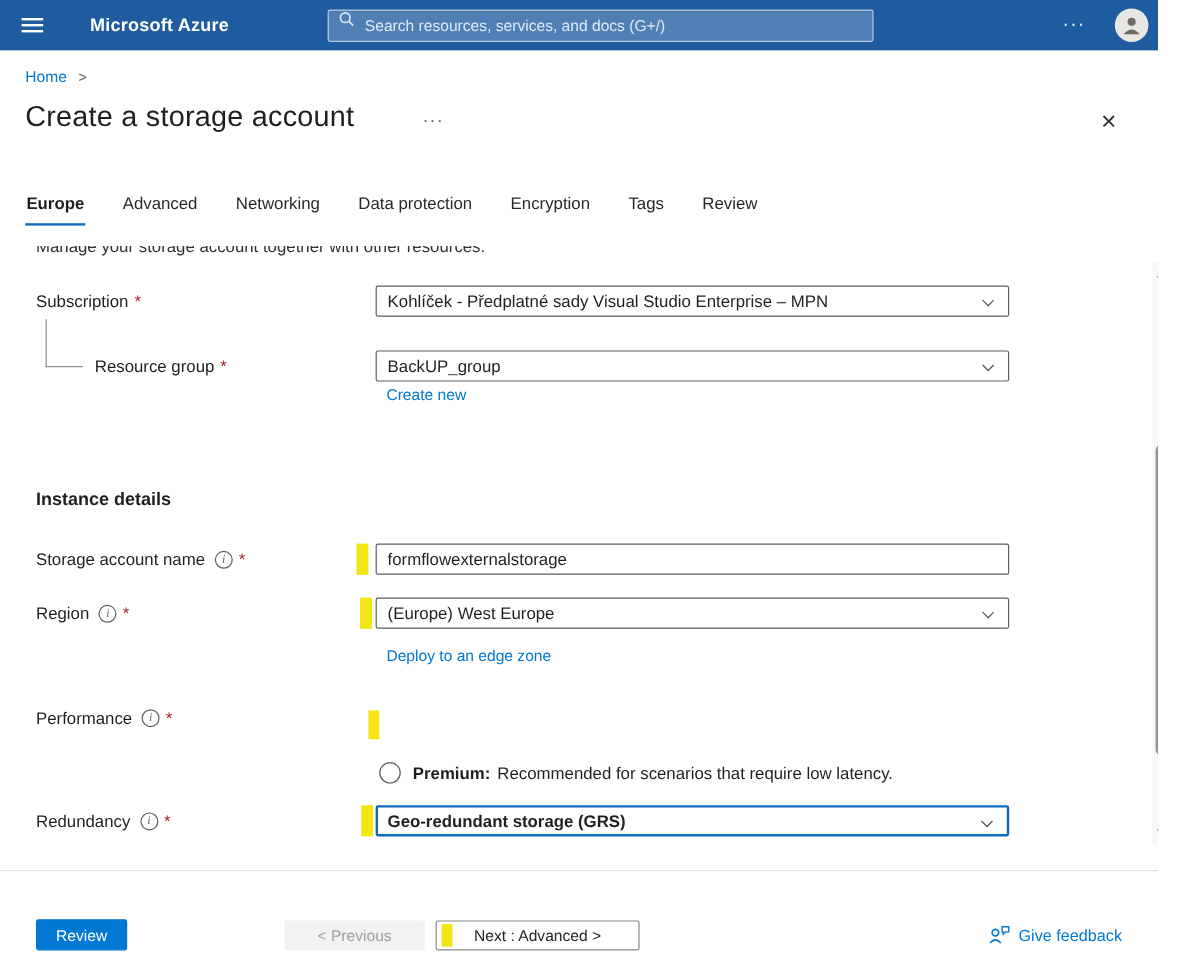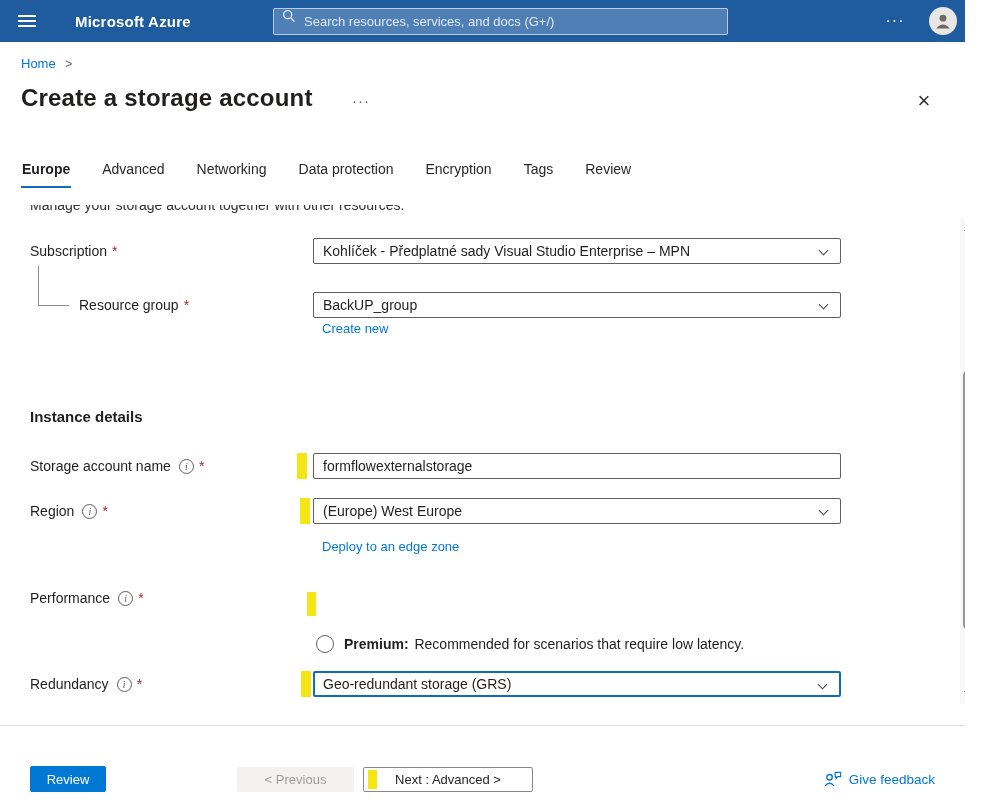--- a/index.html
+++ b/index.html
@@ -16,39 +16,39 @@
   .search-icon { margin-right:8px; flex:none; }
   .search-input { flex:1; background:transparent; border:none; outline:none; color:#fff; font-size:13px; font-family:inherit; }
   .search-input::placeholder { color:#dfeaf6; opacity:1; }
   .topbar-more { position:absolute; right:52px; top:0; height:42px; width:36px; background:transparent; border:none; color:#fff; font-size:16px; letter-spacing:1px; cursor:pointer; }
   .avatar { position:absolute; right:8px; top:7px; width:28px; height:28px; border-radius:50%; background:#e9e7e4; border:none; display:flex; align-items:center; justify-content:center; cursor:pointer; overflow:hidden; }
 
   
   .breadcrumb { position:absolute; left:21px; top:56px; font-size:13px; }
   .crumb { color:#0078d4; text-decoration:none; cursor:pointer; }
   .crumb-sep { color:#605e5c; margin-left:6px; font-size:12px; }
-  .page-title { position:absolute; left:21px; top:84px; font-size:24px; font-weight:700; color:#201f1e; letter-spacing:.2px; }
+  .page-title { position:absolute; left:21px; top:84px; font-size:24px; font-weight:400; color:#201f1e; letter-spacing:.2px; }
   .title-more { position:absolute; left:352px; top:92px; background:transparent; border:none; color:#605e5c; font-size:15px; letter-spacing:1px; cursor:pointer; }
   .close-btn { position:absolute; right:26px; top:86px; width:30px; height:30px; background:transparent; border:none; font-size:22px; color:#323130; cursor:pointer; line-height:28px; }
 
   
   .tabs { position:absolute; left:21px; top:161px; display:flex; gap:30px; font-size:14px; color:#292827; }
   .tab { padding:0 1px 9px 1px; cursor:pointer; border-bottom:2.5px solid transparent; }
   .tab.active { font-weight:700; border-bottom:2.5px solid #0f6cbd; color:#201f1e; }
 
   
   .content { position:absolute; left:0; top:205px; width:957px; height:520px; overflow:hidden; }
   .clipped { position:absolute; left:30px; top:-8px; font-size:14px; color:#323130; white-space:nowrap; }
   .flabel { position:absolute; left:30px; height:26px; font-size:14px; color:#201f1e; display:flex; align-items:center; }
   .req { color:#a4262c; margin-left:5px; }
   .info { width:15px; height:15px; border:1px solid #5f5e5c; border-radius:50%; color:#5f5e5c; font-size:10px; display:inline-flex; align-items:center; justify-content:center; margin-left:8px; font-family:"Liberation Serif", serif; font-style:italic; cursor:pointer; flex:none; }
   .dropdown { position:absolute; left:313px; width:528px; height:26px; border:1px solid #605e5c; border-radius:2px; background:#fff; font-size:14px; color:#201f1e; display:flex; align-items:center; padding:0 30px 0 9px; cursor:pointer; }
   .dropdown .dd-value { white-space:nowrap; overflow:hidden; text-overflow:ellipsis; }
   .chev { position:absolute; right:13px; top:8px; width:7px; height:7px; border-right:1.4px solid #4a4a4a; border-bottom:1.4px solid #4a4a4a; transform:rotate(45deg); }
-  .dropdown.focused { border:2px solid #0f6cbd; padding:0 29px 0 8px; }
+  .dropdown.focused { border:2px solid #0f6cbd; padding:0 29px 0 8px;font-weight:bold; }
   .textfield { position:absolute; left:313px; width:528px; height:26px; border:1px solid #605e5c; border-radius:2px; background:#fff; font-size:14px; color:#201f1e; padding:0 9px; font-family:inherit; outline:none; }
   .link { position:absolute; color:#0078d4; font-size:13px; cursor:pointer; text-decoration:none; }
   .section-h { position:absolute; left:30px; font-size:15px; font-weight:700; color:#201f1e; }
   .connector { position:absolute; left:38px; top:61px; width:31px; height:40px; border-left:1px solid #8f8d8b; border-bottom:1px solid #8f8d8b; }
   .marker { position:absolute; width:10px; background:#f3e614; }
   .radio-row { position:absolute; left:316px; display:flex; align-items:center; height:26px; gap:10px; font-size:14px; color:#201f1e; cursor:pointer; }
   .radio { width:18px; height:18px; border-radius:50%; border:1px solid #605e5c; background:#fff; flex:none; display:flex; align-items:center; justify-content:center; }
   .radio.checked { border-color:#2b2b2b; }
   .radio.checked::after { content:""; width:10px; height:10px; border-radius:50%; background:#0f6cbd; }
   .radio-text b { font-weight:700; }

